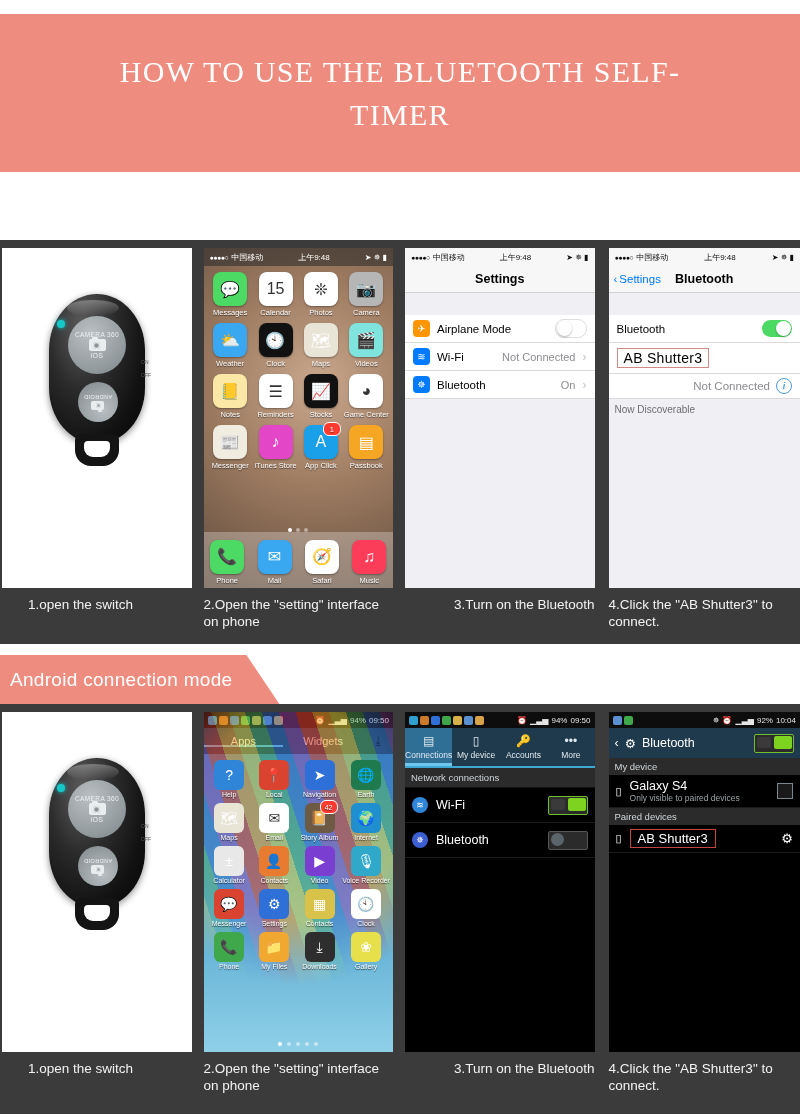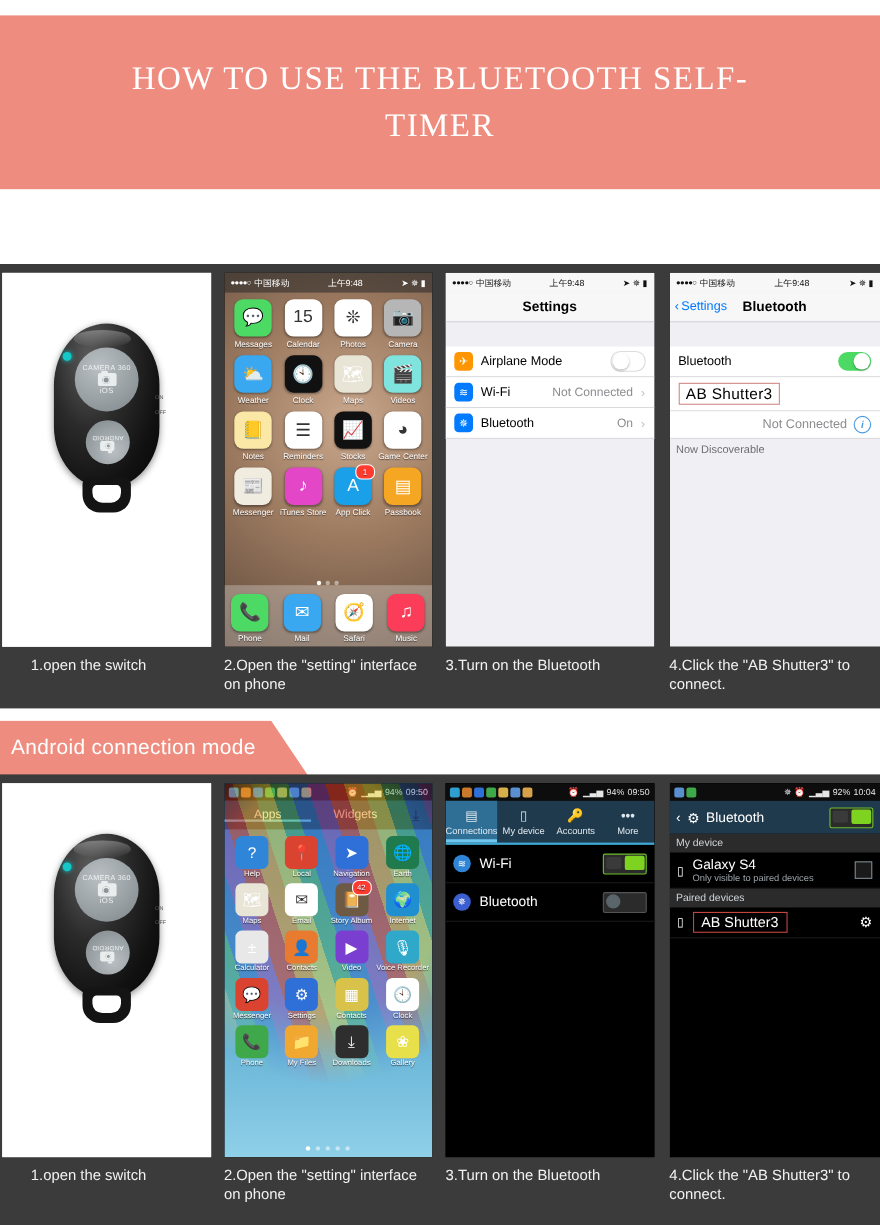--- a/index.html
+++ b/index.html
@@ -44,21 +44,21 @@
   .p3{width:190px;margin-left:12px;}
   .p4{width:192px;margin-left:14px;}
 
   
   .captions{position:absolute;left:0;width:800px;display:flex;color:#f2f2f2;font-size:13.5px;line-height:1.28;}
   #cap-iphone{top:596px;}
   #cap-android{top:1060px;}
   .cap{box-sizing:border-box;}
   .c1{width:190px;margin-left:2px;padding-left:26px;}
   .c2{width:190px;margin-left:12px;}
-  .c3{width:190px;margin-left:12px;}
+  .c3{width:190px;margin-left:12px;text-align:right;}
   .c4{width:192px;margin-left:14px;}
 
   
   .remote-wrap{position:absolute;left:0;top:0;width:190px;height:340px;background:#fff;}
   .remote{
     position:absolute;left:47px;top:46px;width:96px;height:150px;
     background:radial-gradient(ellipse at 34% 22%,#5c5c5c 0%,#2b2b2b 38%,#111 72%,#060606 100%);
     border-radius:48px/56px;box-shadow:0 2px 7px rgba(0,0,0,.45);
   }
   .remote:after{
@@ -606,20 +606,21 @@
             <div class="and-tab">
               <span class="tic">🔑</span>
               <span>Accounts</span>
             </div>
             <div class="and-tab">
               <span class="tic">•••</span>
               <span>More</span>
             </div>
           </div>
 
+          <div class="and-subhdr">Network connections</div>
 
           <div class="and-row">
             <span class="circ-ic" style="background:#2f86d8">≋</span>
             <span class="lbl">Wi-Fi</span>
             <span class="sw on">
                 <span class="knob"></span>
               </span>
           </div>
           <div class="and-row">
             <span class="circ-ic" style="background:#3b5ed0">✵</span>

